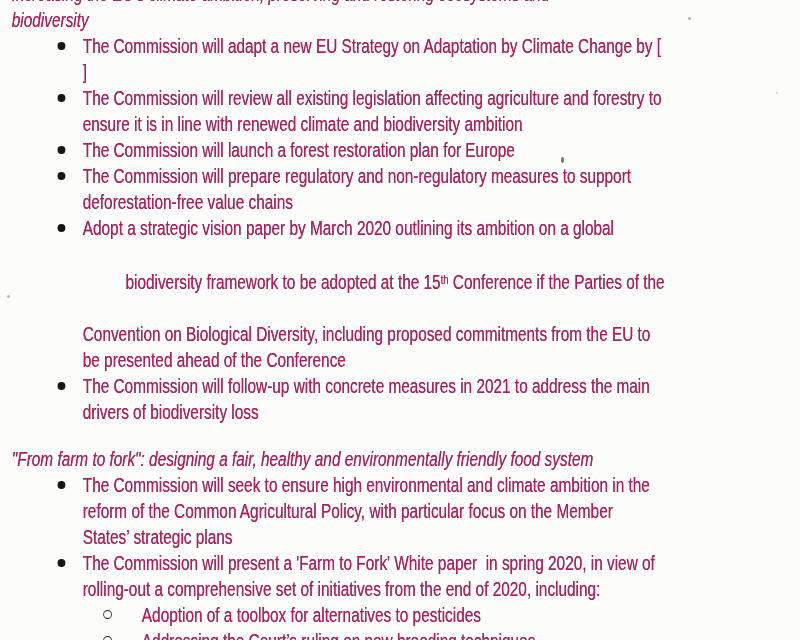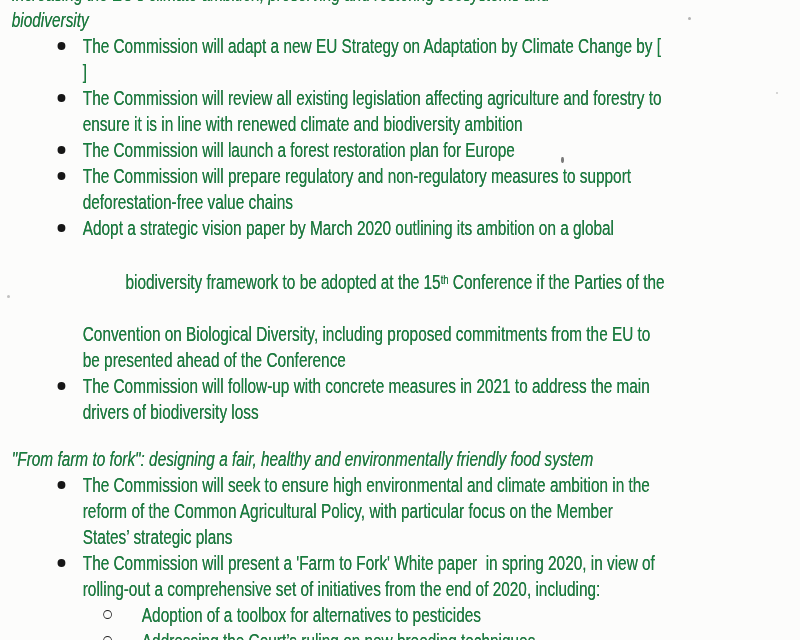--- a/index.html
+++ b/index.html
@@ -3,21 +3,21 @@
 <meta charset="utf-8">
 <style>
   html,body{margin:0;padding:0;}
   body{
     width:800px;height:640px;overflow:hidden;
     background:#fbfbfa;
   }
   .page{
     position:relative;width:800px;height:640px;overflow:hidden;
     font-family:"Liberation Sans","DejaVu Sans",sans-serif;
-    color:#15803d;background:#fcfcfb;
+    color:#be185d;background:#fcfcfb;
   }
   
   .squeeze{
     width:1016px;
     transform:scaleX(0.788);
     transform-origin:0 0;
     font-size:19.5px;line-height:26px;
     text-shadow:0 0 .5px rgba(25,25,25,.65);
   }
   .h{font-style:italic;padding-left:15px;}

